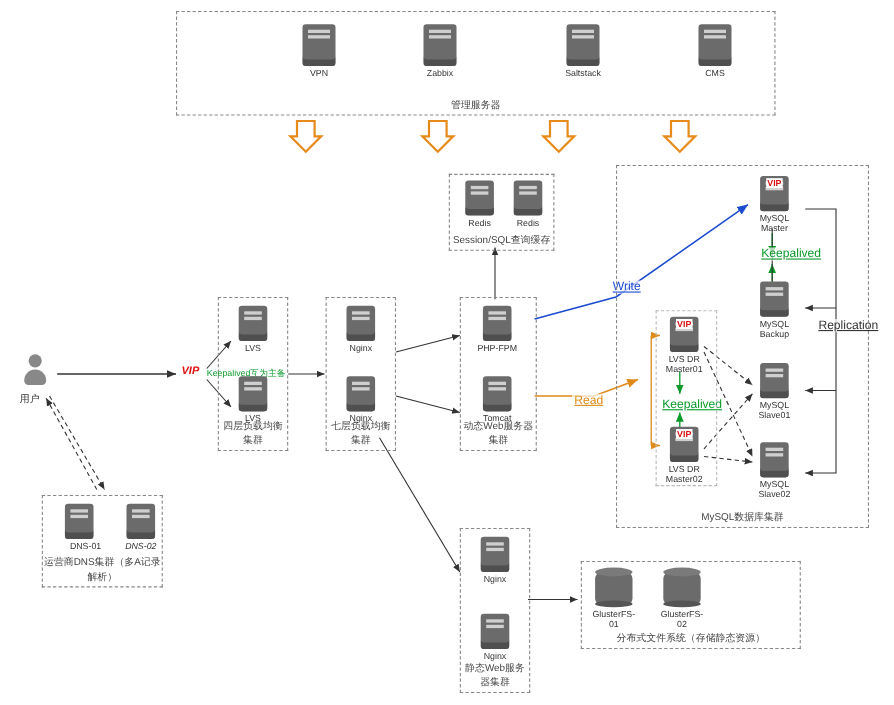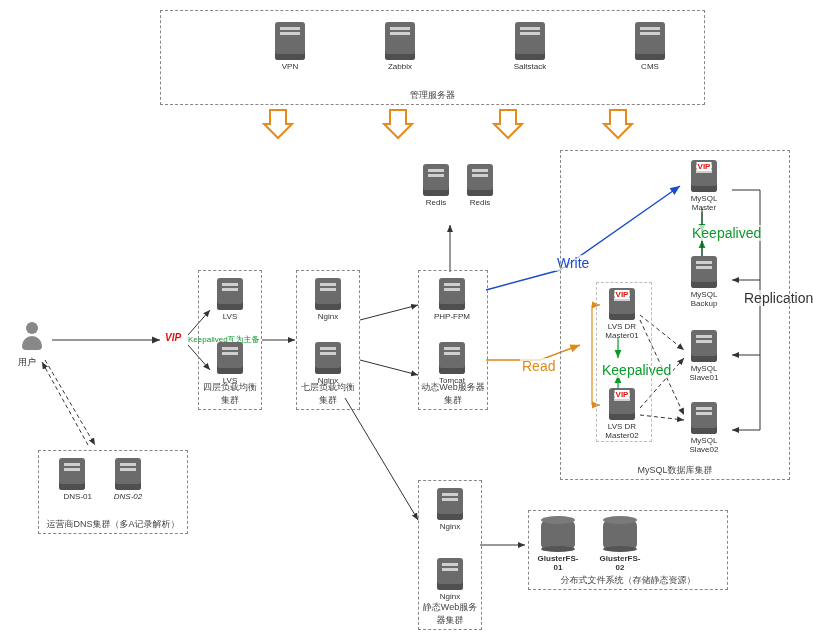--- a/index.html
+++ b/index.html
@@ -97,31 +97,32 @@
   .db .cyl::before {
     content: "";
     position: absolute; top: -4px; left: 0; right: 0; height: 8px;
     background: #7a7a7a; border-radius: 50%;
   }
   .db .cyl::after {
     content: "";
     position: absolute; bottom: -2px; left: 0; right: 0; height: 6px;
     background: #555; border-radius: 50%;
   }
-  .db .label { margin-top: 4px; font-size: 8px; font-weight: bold; }
+  .db .label { margin-top: 4px; font-size: 8px; }
   svg.edges {
     position: absolute; left: 0; top: 0; width: 813px; height: 641px;
     pointer-events: none;
   }
   .edge-label {
     position: absolute;
-    font-size: 14px;
+    font-size: 11px;
     color: #333;
     background: rgba(255,255,255,0.7);
     padding: 0 2px;
+    text-decoration: underline;
   }
   .vip-on-server {
     position: absolute;
     top: 2px; left: 50%; transform: translateX(-50%);
     font-size: 8px; font-weight: bold; color: #d11;
     background: #fff; padding: 0 1px;
   }
 </style>
 </head>
 <body>
@@ -222,21 +223,21 @@
     </div>
   <div class="server" style="left:510px; top:22px;">
       <div class="icon"></div>
       <div class="label">Saltstack</div>
     </div>
   <div class="server" style="left:630px; top:22px;">
       <div class="icon"></div>
       <div class="label">CMS</div>
     </div>
 
-  <div class="group" style="left:38px; top:450px; width:150px; height:84px;">
+  <div class="group" style="left:38px; top:450px; width:110px; height:84px;">
     <div class="group-label">运营商DNS集群（多A记录解析）</div>
   </div>
   <div class="server small" style="left:52px; top:458px;text-align:right;">
       <div class="icon"></div>
       <div class="label">DNS-01</div>
     </div>
   <div class="server small" style="left:108px; top:458px;font-style:italic;">
       <div class="icon"></div>
       <div class="label">DNS-02</div>
     </div>
@@ -260,20 +261,23 @@
   </div>
   <div class="server small" style="left:308px; top:278px;">
       <div class="icon"></div>
       <div class="label">Nginx</div>
     </div>
   <div class="server small" style="left:308px; top:342px;">
       <div class="icon"></div>
       <div class="label">Nginx</div>
     </div>
 
+  <div class="group" style="left:408px; top:158px; width:96px; height:70px;">
+    <div class="group-label">Session/SQL查询缓存</div>
+  </div>
   <div class="server small" style="left:416px; top:164px;">
       <div class="icon"></div>
       <div class="label">Redis</div>
     </div>
   <div class="server small" style="left:460px; top:164px;">
       <div class="icon"></div>
       <div class="label">Redis</div>
     </div>
 
   <div class="group" style="left:418px; top:270px; width:70px; height:140px;">

